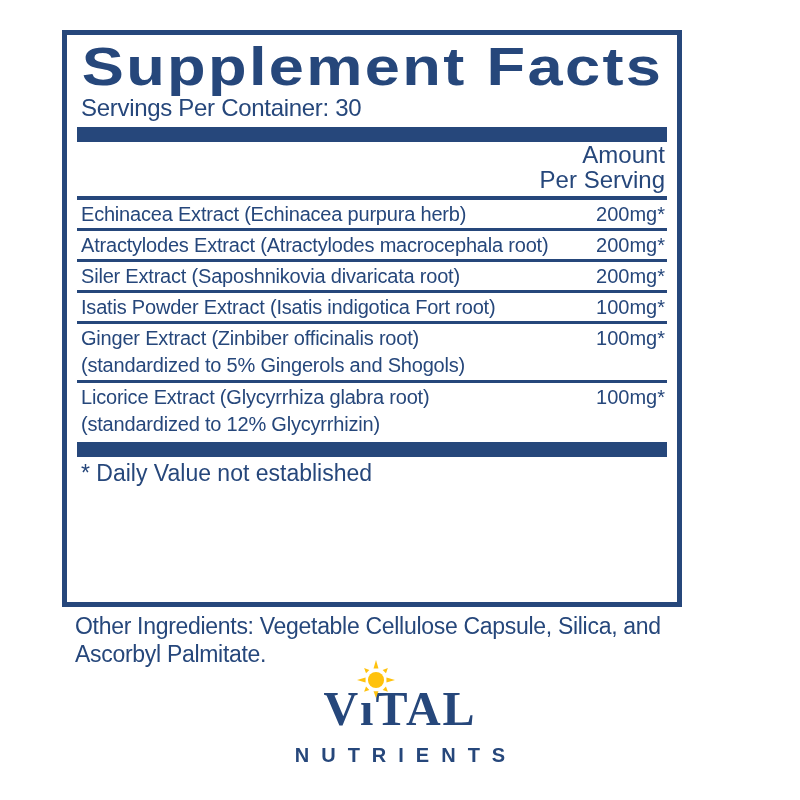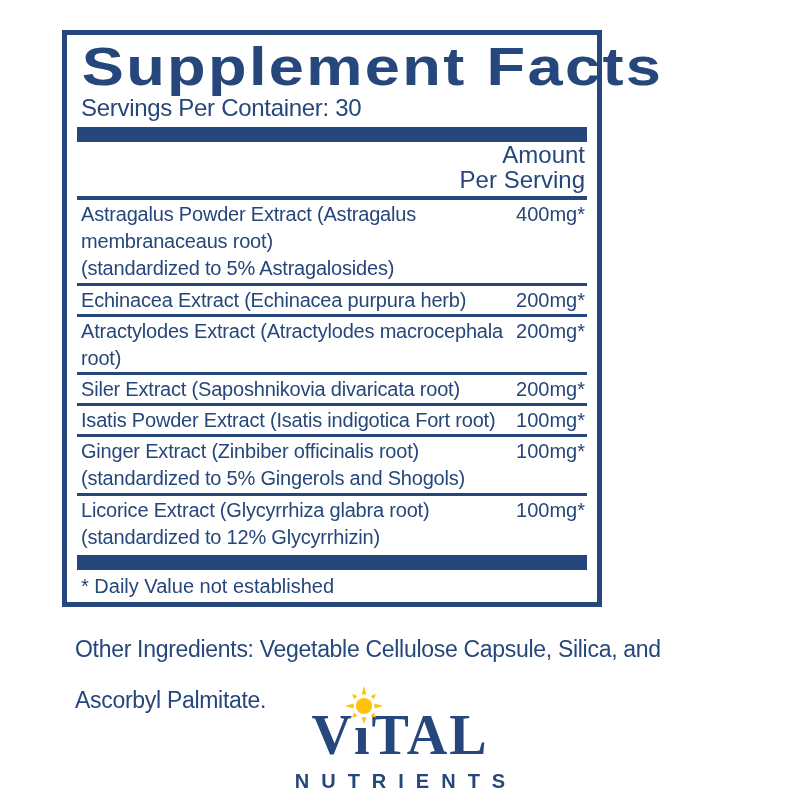--- a/index.html
+++ b/index.html
@@ -7,21 +7,21 @@
     --sun:#FFC20D;
   }
   html,body{margin:0;padding:0;}
   body{
     width:800px;height:800px;background:#ffffff;position:relative;
     font-family:"Liberation Sans", sans-serif;color:var(--navy);
     overflow:hidden;
   }
   
   .facts-box{
-    position:absolute;left:62px;top:30px;width:540px;height:577px;
+    position:absolute;left:62px;top:30px;width:620px;height:577px;
     border:5px solid var(--navy);box-sizing:border-box;
     padding:0 10px;background:#fff;
   }
   .title{
     font-size:54px;font-weight:bold;line-height:58px;margin-top:2px;
     letter-spacing:2px;white-space:nowrap;
     transform:scaleX(1.17);transform-origin:left center;
     padding-left:4px;
   }
   .serving-line{
@@ -37,36 +37,36 @@
   .header-rule{height:4px;background:var(--navy);margin-top:4px;}
   .row-main{
     display:flex;justify-content:space-between;align-items:baseline;
     font-size:20px;line-height:27px;padding:1px 2px 0 4px;
   }
   .row-name{letter-spacing:-0.2px;}
   .row-amount{white-space:nowrap;}
   .row-sub{font-size:20px;line-height:27px;padding:0 2px 1px 4px;letter-spacing:-0.2px;}
   .row-sep{height:3px;background:var(--navy);}
   .bar-bottom{margin-top:3px;}
-  .footnote{font-size:20px;line-height:27px;padding:3px 2px 0 4px;}
+  .footnote{font-size:23px;line-height:27px;padding:3px 2px 0 4px;}
   
   .other{
     position:absolute;left:75px;top:612px;width:700px;
     font-size:23px;line-height:28px;letter-spacing:-0.3px;
   }
-  .other div{white-space:nowrap;margin-top:23px;}
+  .other div{white-space:nowrap;}
   
   .logo{
     position:absolute;left:0;top:672px;width:800px;
     display:flex;flex-direction:column;align-items:center;
   }
   .vital{
-    position:relative;margin-top:30px;
+    position:relative;margin-top:4px;
     font-family:"Liberation Serif", serif;font-weight:bold;
-    font-size:56px;line-height:66px;letter-spacing:2px;white-space:nowrap;
+    font-size:48px;line-height:66px;letter-spacing:2px;white-space:nowrap;
   }
   .sun{position:absolute;top:-16px;left:34px;width:38px;height:38px;}
   .nutrients{
     font-size:20px;line-height:22px;letter-spacing:12px;padding-left:12px;
     margin-top:2px;font-weight:700;
   }
 </style>
 </head>
 <body>
 
@@ -74,28 +74,20 @@
   <div class="title">Supplement Facts</div>
   <div class="serving-line">Servings Per Container: 30</div>
   <div class="bar bar-top"></div>
   <div class="amount-header">
     <div>Amount</div>
     <div>Per Serving</div>
   </div>
   <div class="header-rule"></div>
 
   <div id="rows-container">
-    <div class="row">
-      <div class="row-main">
-        <span class="row-name">Astragalus Powder Extract (Astragalus membranaceaus root)</span>
-        <span class="row-amount">400mg*</span>
-      </div>
-      <div class="row-sub">(standardized to 5% Astragalosides)</div>
-      <div class="row-sep"></div>
-    </div>
 
     <div class="row">
       <div class="row-main">
         <span class="row-name">Echinacea Extract (Echinacea purpura herb)</span>
         <span class="row-amount">200mg*</span>
       </div>
       <div class="row-sep"></div>
     </div>
 
     <div class="row">

